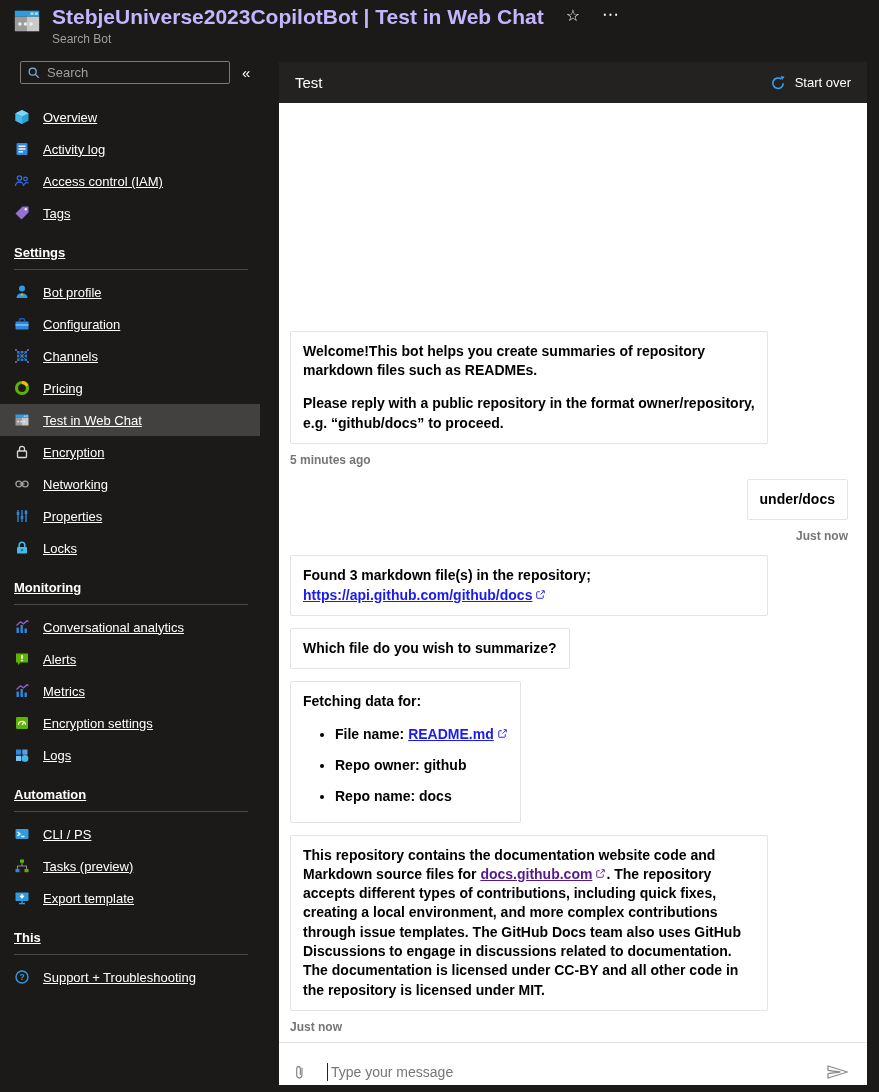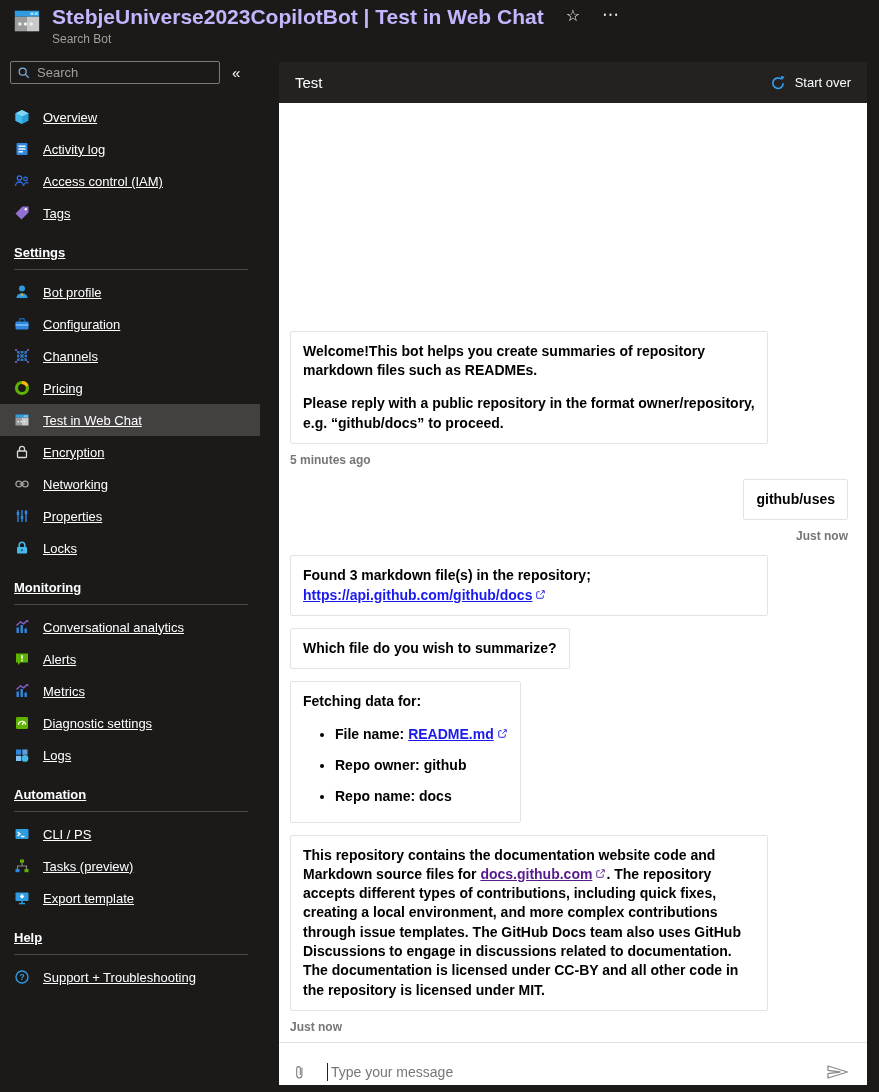--- a/index.html
+++ b/index.html
@@ -18,21 +18,21 @@
   .res-icon { width:30px; height:30px; margin-top:2px; flex:none; }
   .head-text { margin-left:10px; }
   .page-title { font-size:21px; font-weight:bold; color:#c4b5fd; line-height:26px; white-space:nowrap; }
   .res-type { font-size:12px; color:#a19f9d; margin-top:2px; }
   .head-actions { display:flex; align-items:flex-start; margin-left:22px; margin-top:3px; gap:22px; }
   .star-btn { font-size:16px; color:#fff; line-height:18px; cursor:pointer; }
   .more-btn { font-size:17px; color:#fff; line-height:16px; cursor:pointer; letter-spacing:1px; }
 
   
   .sidebar { position:absolute; top:55px; left:0; width:260px; bottom:0; overflow:hidden; }
-  .search-row { display:flex; align-items:center; padding:6px 8px 0 10px; }
+  .search-row { display:flex; align-items:center; padding:6px 8px 0 20px; }
   .search-box { width:210px; height:23px; border:1px solid #7d7b78; border-radius:2px; display:flex; align-items:center; padding:0 6px; gap:6px; background:transparent; }
   .search-box input { background:transparent; border:none; outline:none; color:#d6d6d6; font-size:13px; width:100%; padding:0; font-family:"Liberation Sans",sans-serif; }
   .search-box input::placeholder { color:#a19f9d; }
   .collapse-btn { margin-left:12px; color:#fff; font-size:15px; cursor:pointer; line-height:20px; }
   .nav { margin-top:9px;text-decoration:underline; }
   .nav-item { height:32px; display:flex; align-items:center; padding-left:14px; gap:13px; color:#fff; font-size:13px; cursor:pointer; }
   .nav-item.selected { background:#434140; }
   .nav-label { white-space:nowrap; }
   .section { padding-top:8px; }
   .section-header { padding:8px 14px 9px; font-size:13px; font-weight:bold; color:#fff; }
@@ -313,21 +313,21 @@
           <span class="nav-label">Metrics</span>
         </div>
         <div class="nav-item">
           <span class="icn">
             <svg viewBox="0 0 16 16" width="16" height="16">
               <rect x="2" y="2" width="12" height="12" rx="1.2" fill="#5db300"></rect>
               <path d="M4.5 9.8 a3.5 3.5 0 0 1 7 0" fill="none" stroke="#fff" stroke-width="1.3"></path>
               <line x1="8" y1="9.8" x2="10.2" y2="7.2" stroke="#fff" stroke-width="1.3"></line>
             </svg>
           </span>
-          <span class="nav-label">Diagnostic settings</span>
+          <span class="nav-label">Encryption settings</span>
         </div>
         <div class="nav-item">
           <span class="icn">
             <svg viewBox="0 0 16 16" width="16" height="16">
               <rect x="2" y="2.5" width="5.2" height="5.2" fill="#2f87e0"></rect>
               <rect x="8.3" y="2.5" width="5.2" height="5.2" fill="#5ea0de"></rect>
               <rect x="2" y="8.8" width="5.2" height="5.2" fill="#7fc3f2"></rect>
               <circle cx="11" cy="11.4" r="3.4" fill="#45b9e9"></circle>
             </svg>
           </span>
@@ -364,21 +364,21 @@
               <rect x="1.5" y="2.5" width="13" height="8.5" rx="0.8" fill="#2f9be0"></rect>
               <path d="M8 4 v3.2 M6.2 5.8 L8 7.8 L9.8 5.8" stroke="#fff" stroke-width="1.3" fill="none"></path>
               <line x1="8" y1="11" x2="8" y2="13.3" stroke="#2f9be0" stroke-width="1.4"></line>
               <line x1="5" y1="13.6" x2="11" y2="13.6" stroke="#2f9be0" stroke-width="1.4"></line>
             </svg>
           </span>
           <span class="nav-label">Export template</span>
         </div>
       </div>
       <div class="section">
-        <div class="section-header">Help</div>
+        <div class="section-header">This</div>
         <div class="divider"></div>
         <div class="nav-item">
           <span class="icn">
             <svg viewBox="0 0 16 16" width="16" height="16">
               <circle cx="8" cy="8" r="6" fill="none" stroke="#2f9be0" stroke-width="1.4"></circle>
               <text x="8" y="11" font-size="8.5" text-anchor="middle" fill="#2f9be0" font-family="Liberation Sans, sans-serif" font-weight="bold">?</text>
             </svg>
           </span>
           <span class="nav-label">Support + Troubleshooting</span>
         </div>
@@ -402,21 +402,21 @@
   <div class="canvas" id="canvas">
       <div class="msg-group bot">
         <div class="bubble">
           <p>Welcome!This bot helps you create summaries of repository markdown files such as READMEs.</p>
           <p>Please reply with a public repository in the format owner/repository, e.g. “github/docs” to proceed.</p>
         </div>
         <div class="timestamp">5 minutes ago</div>
       </div>
       <div class="msg-group user">
         <div class="bubble">
-          <p>github/uses</p>
+          <p>under/docs</p>
         </div>
         <div class="timestamp">Just now</div>
       </div>
       <div class="msg-group bot">
         <div class="bubble">
           <p>Found 3 markdown file(s) in the repository; <a href="#" class="msg-link">https://api.github.com/github/docs<span class="icn ext">
                 <svg viewBox="0 0 14 14" width="11" height="11">
                   <path d="M6 3.5 H3.2 a1 1 0 0 0 -1 1 v6.3 a1 1 0 0 0 1 1 h6.3 a1 1 0 0 0 1 -1 V8 M8.5 2.2 h3.3 V5.5 M11.5 2.7 L7 7.2" fill="none" stroke="currentColor" stroke-width="1.2"></path>
                 </svg>
               </span></a></p>

